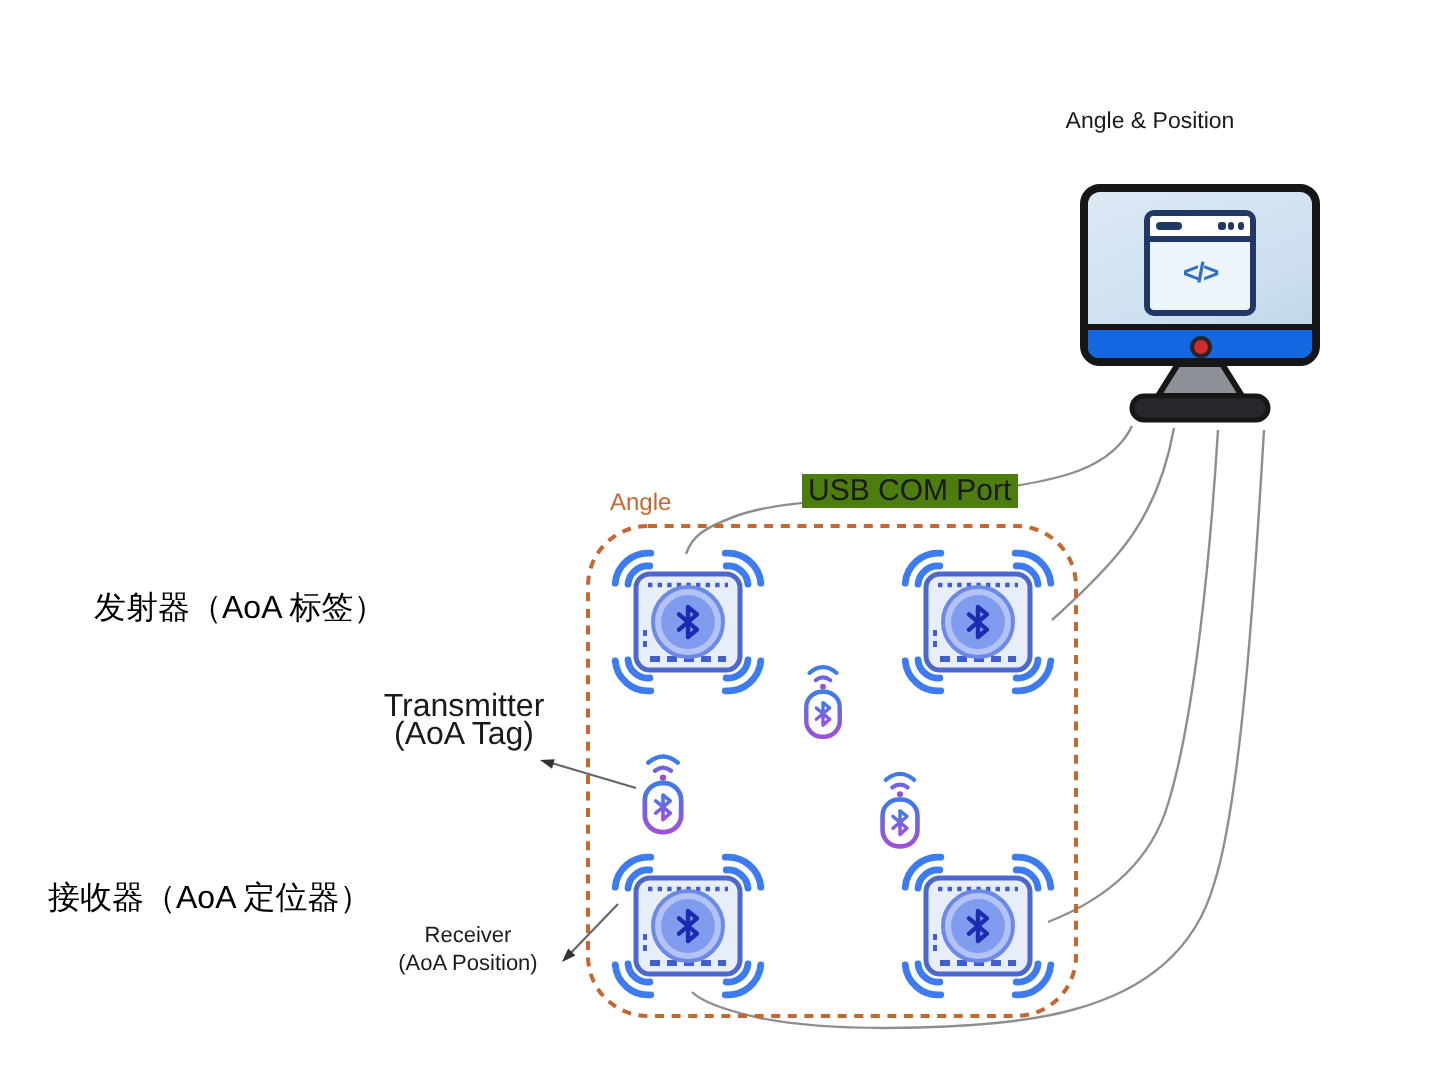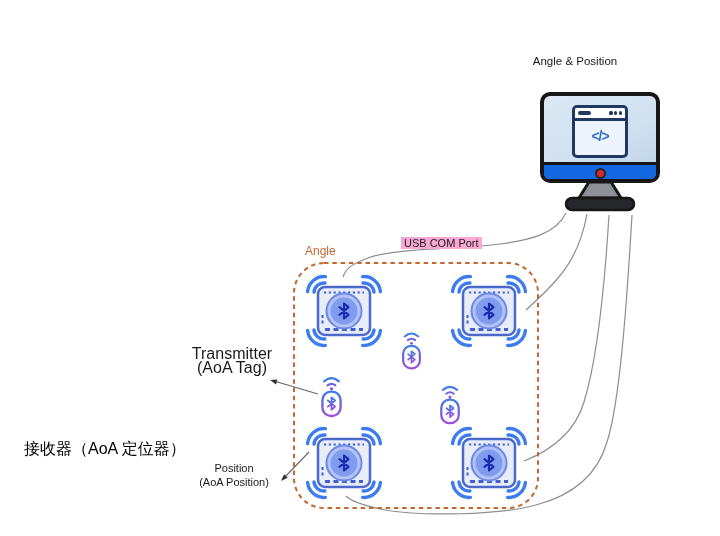--- a/index.html
+++ b/index.html
@@ -5,21 +5,21 @@
   html,body{margin:0;padding:0;background:#fff;}
   #canvas{
     position:relative;width:720px;height:536px;background:#ffffff;overflow:hidden;
     font-family:"Liberation Sans","DejaVu Sans",sans-serif;color:#1a1a1a;
   }
   .abs{position:absolute;}
   
   .title-cn{left:464px;top:12px;font-size:17px;letter-spacing:1px;color:#000;z-index:5;}
   .calc-label{left:515px;top:54px;width:120px;text-align:center;font-size:11.5px;line-height:14.5px;color:#1a1a1a;z-index:5;}
   .room-label{left:305px;top:244px;font-size:12px;color:#c4682f;z-index:5;}
-  .usb-label{left:401px;top:237px;font-size:11px;background:#f9a8d4;padding:0 3px;z-index:5;}
+  .usb-label{left:401px;top:237px;font-size:15px;background:#4d7c0f;padding:0 3px;z-index:5;}
   .tx-en{left:186px;top:347px;width:92px;text-align:center;font-size:16px;line-height:13.5px;z-index:5;}
   .rx-en{left:184px;top:462px;width:100px;text-align:center;font-size:11px;line-height:13.5px;z-index:5;}
   .tx-cn{left:47px;top:294px;font-size:16px;color:#000;z-index:5;}
   .rx-cn{left:24px;top:439px;font-size:16px;color:#000;z-index:5;}
   
   .monitor{left:540px;top:92px;width:112px;height:83px;border:4px solid #161616;border-radius:10px;
     background:linear-gradient(155deg,#dce9f5 0%,#cfe0f0 55%,#bed4e9 100%);z-index:4;}
   .mon-bar{position:absolute;left:0;right:0;bottom:0;height:14px;background:#1367e0;border-top:3px solid #161616;border-radius:0 0 5px 5px;}
   .mon-dot{position:absolute;left:50%;top:3px;width:7px;height:7px;margin-left:-5px;background:#d42a2a;border:2px solid #262626;border-radius:50%;}
   .win{position:absolute;left:50%;top:9px;transform:translateX(-50%);width:50px;height:47px;background:#eef4fb;border:3.5px solid #1f3864;border-radius:5px;}
@@ -139,18 +139,19 @@
   <div class="abs calc-label">
     <div>Angle &amp; Position</div>
   </div>
   <div class="abs room-label">Angle</div>
   <div class="abs usb-label">USB COM Port</div>
   <div class="abs tx-en">
     <div>Transmitter</div>
     <div>(AoA Tag)</div>
   </div>
   <div class="abs rx-en">
-    <div>Position</div>
+    <div>Receiver</div>
     <div>(AoA Position)</div>
   </div>
+  <div class="abs tx-cn">发射器（AoA 标签）</div>
   <div class="abs rx-cn">接收器（AoA 定位器）</div>
 
 </div>
 
 </body></html>

